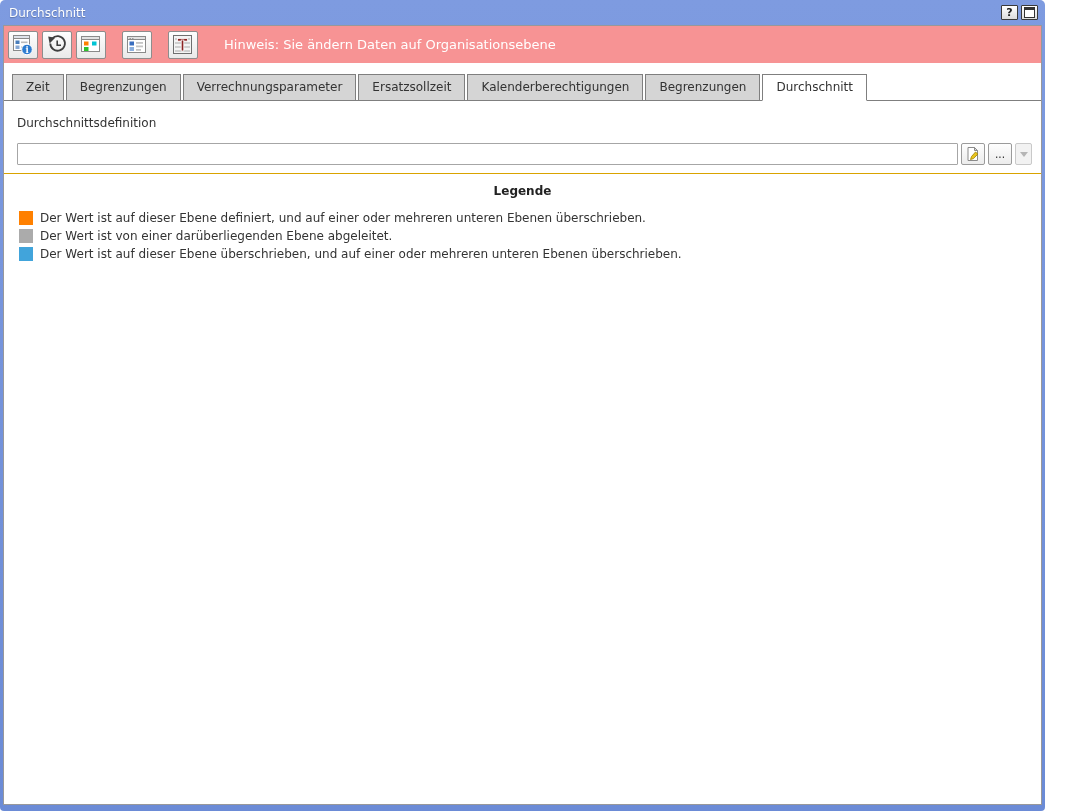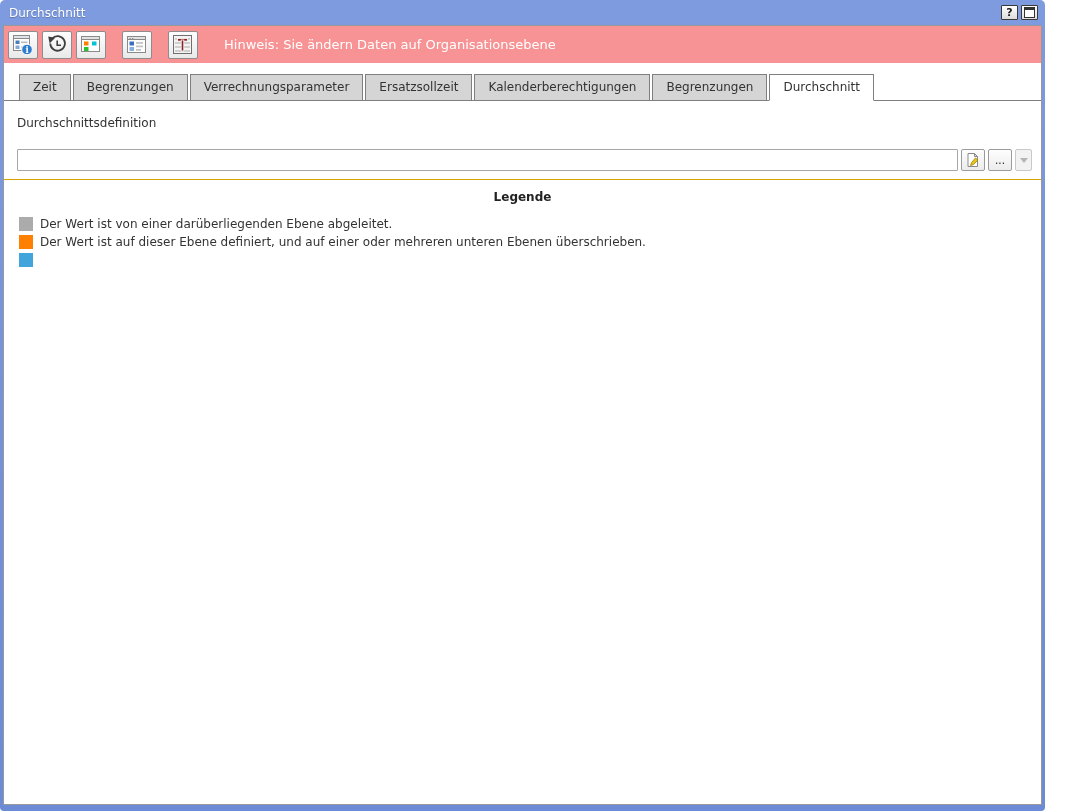--- a/index.html
+++ b/index.html
@@ -52,37 +52,37 @@
     background:linear-gradient(#fefefe,#e9e9e9);
     border:1px solid #8d8d8d; border-radius:2px;
     display:flex; align-items:center; justify-content:center;
     cursor:pointer; box-sizing:border-box; padding:0;
   }
   .icon-btn.grp { margin-left:12px; }
   .hint { color:#ffffff; font-size:13px; margin-left:22px; white-space:nowrap; }
 
   
   .tabs {
-    margin-top:11px; padding-left:15px;
+    margin-top:11px; padding-left:8px;
     display:flex; align-items:flex-end;
     border-bottom:1px solid #7f7f7f;
   }
   .tab {
     background:#d5d5d5;
     border:1px solid #7f7f7f;
     margin-right:2px; margin-bottom:-1px;
     padding:5px 13px 6px 13px;
     font-size:12px; color:#333333; white-space:nowrap;
     cursor:pointer;
   }
   .tab.active { background:#ffffff; border-bottom:1px solid #ffffff; }
 
   
   .form-section { padding:15px 9px 0 13px; }
-  .field-label { font-size:12px; color:#333; margin-bottom:19px; }
+  .field-label { font-size:12px; color:#333; margin-bottom:13px; }
   .field-row { display:flex; align-items:center; }
   .text-input {
     flex:1; height:22px; box-sizing:border-box;
     border:1px solid #a6a6a6; border-radius:1px;
     font-family:"DejaVu Sans","Liberation Sans",sans-serif;
     font-size:12px; padding:0 4px; outline:none;
   }
   .mini-btn {
     width:24px; height:22px; margin-left:3px;
     background:linear-gradient(#fefefe,#ececec);
@@ -213,27 +213,28 @@
           </button>
       </div>
     </div>
 
     <div class="divider"></div>
 
     <div class="legend-section">
       <div class="legend-heading">Legende</div>
 
       <div class="legend-row">
+        <span class="swatch" style="background-color: rgb(255, 128, 0);"></span>
+        <span class="legend-text">Der Wert ist auf dieser Ebene definiert, und auf einer oder mehreren unteren Ebenen überschrieben.</span>
+      </div>
+      <div class="legend-row">
         <span class="swatch" style="background-color: rgb(171, 171, 171);"></span>
         <span class="legend-text">Der Wert ist von einer darüberliegenden Ebene abgeleitet.</span>
       </div>
       <div class="legend-row">
-        <span class="swatch" style="background-color: rgb(255, 128, 0);"></span>
-        <span class="legend-text">Der Wert ist auf dieser Ebene definiert, und auf einer oder mehreren unteren Ebenen überschrieben.</span>
-      </div>
-      <div class="legend-row">
         <span class="swatch" style="background-color: rgb(65, 164, 219);"></span>
+        <span class="legend-text">Der Wert ist auf dieser Ebene überschrieben, und auf einer oder mehreren unteren Ebenen überschrieben.</span>
       </div>
     </div>
 
     <div class="filler"></div>
   </div>
 </div>
 
 </body></html>

